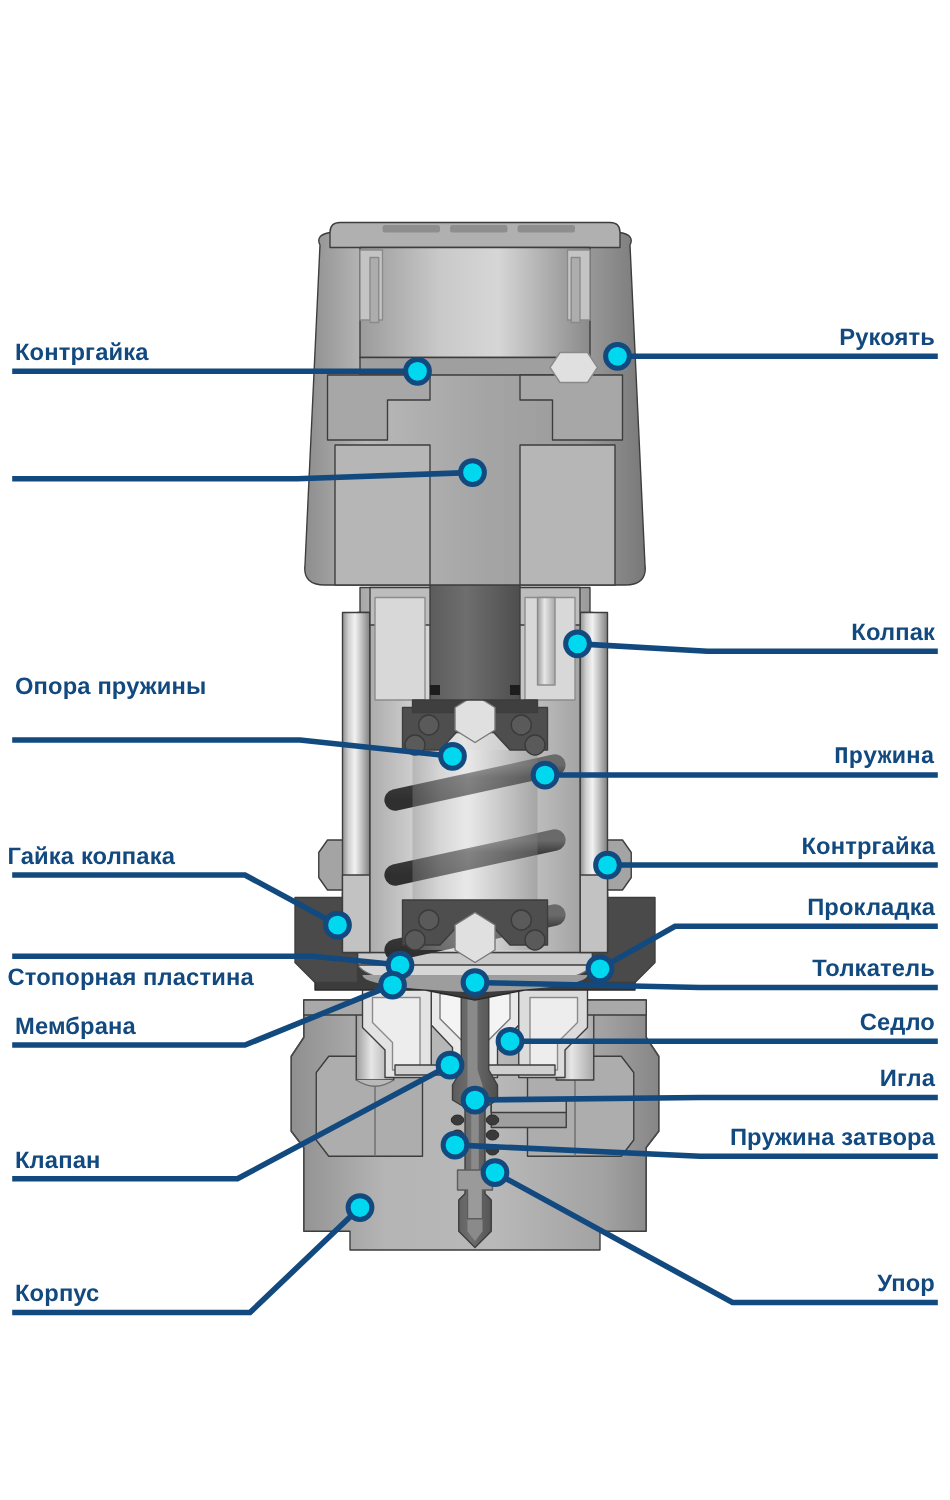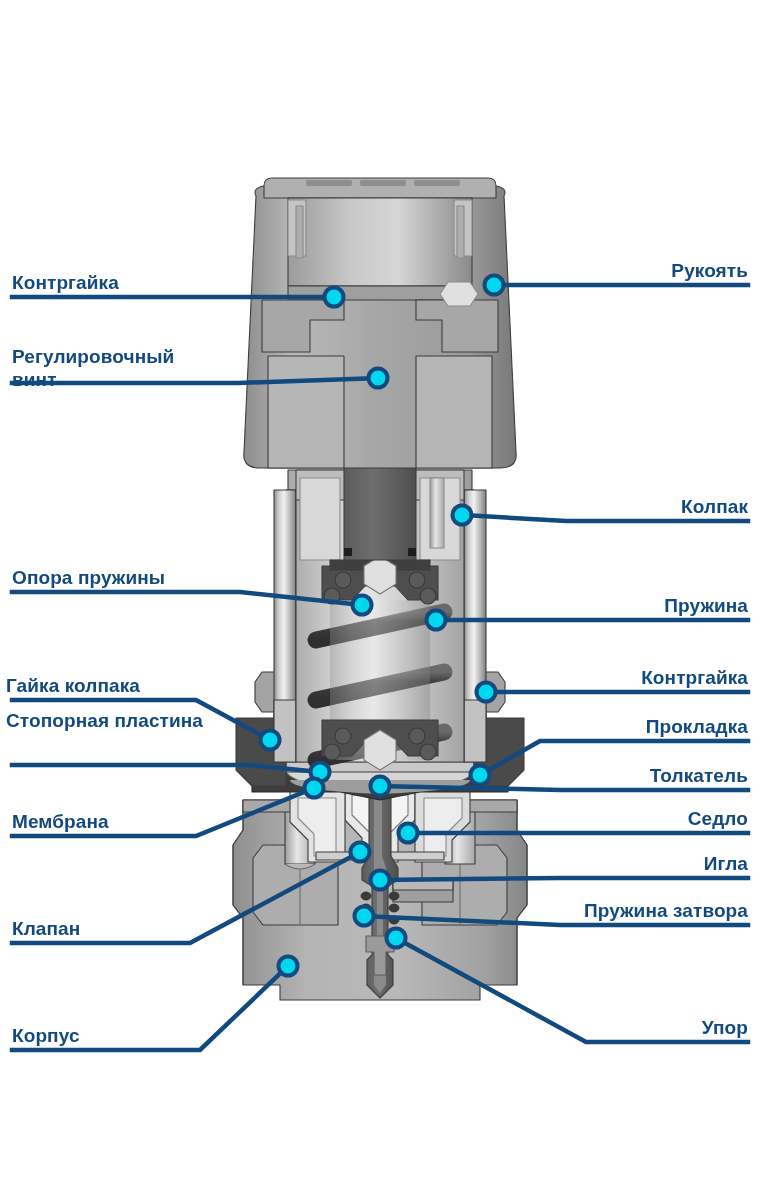--- a/index.html
+++ b/index.html
@@ -293,32 +293,30 @@
       <g>
           <circle cx="364" cy="916" r="9.5" fill="#00d8f0" stroke="#12497f" stroke-width="4"></circle>
         </g>
       <g>
           <circle cx="396" cy="938" r="9.5" fill="#00d8f0" stroke="#12497f" stroke-width="4"></circle>
         </g>
     </g>
   </svg>
 
   <div class="lbl" style="left:12px; top:271px;">Контргайка</div>
-  <div class="lbl" style="left:12px; top:345px;">Регулировочный
-винт</div>
-  <div class="lbl" style="left:12px; top:566px;">Опора пружины</div>
+  <div class="lbl" style="left:12px; top:538px;">Опора пружины</div>
   <div class="lbl" style="left:6px;  top:674px;">Гайка колпака</div>
-  <div class="lbl" style="left:6px;  top:709px;text-align:right;">Стопорная пластина</div>
+  <div class="lbl" style="left:6px;  top:771px;text-align:right;">Стопорная пластина</div>
   <div class="lbl" style="left:12px; top:810px;text-align:right;">Мембрана</div>
   <div class="lbl" style="left:12px; top:917px;">Клапан</div>
   <div class="lbl" style="left:12px; top:1024px;">Корпус</div>
 
   <div class="lbl r" style="right:12px; top:259px;">Рукоять</div>
   <div class="lbl r" style="right:12px; top:495px;">Колпак</div>
-  <div class="lbl r" style="right:12px; top:594px;">Пружина</div>
+  <div class="lbl r" style="right:12px; top:594px;font-family:Liberation Mono, monospace;">Пружина</div>
   <div class="lbl r" style="right:12px; top:666px;">Контргайка</div>
   <div class="lbl r" style="right:12px; top:715px;">Прокладка</div>
   <div class="lbl r" style="right:12px; top:764px;">Толкатель</div>
   <div class="lbl r" style="right:12px; top:807px;">Седло</div>
   <div class="lbl r" style="right:12px; top:852px;">Игла</div>
   <div class="lbl r" style="right:12px; top:899px;margin-left:16px;">Пружина затвора</div>
   <div class="lbl r" style="right:12px; top:1016px;">Упор</div>
 
 </div>
 

